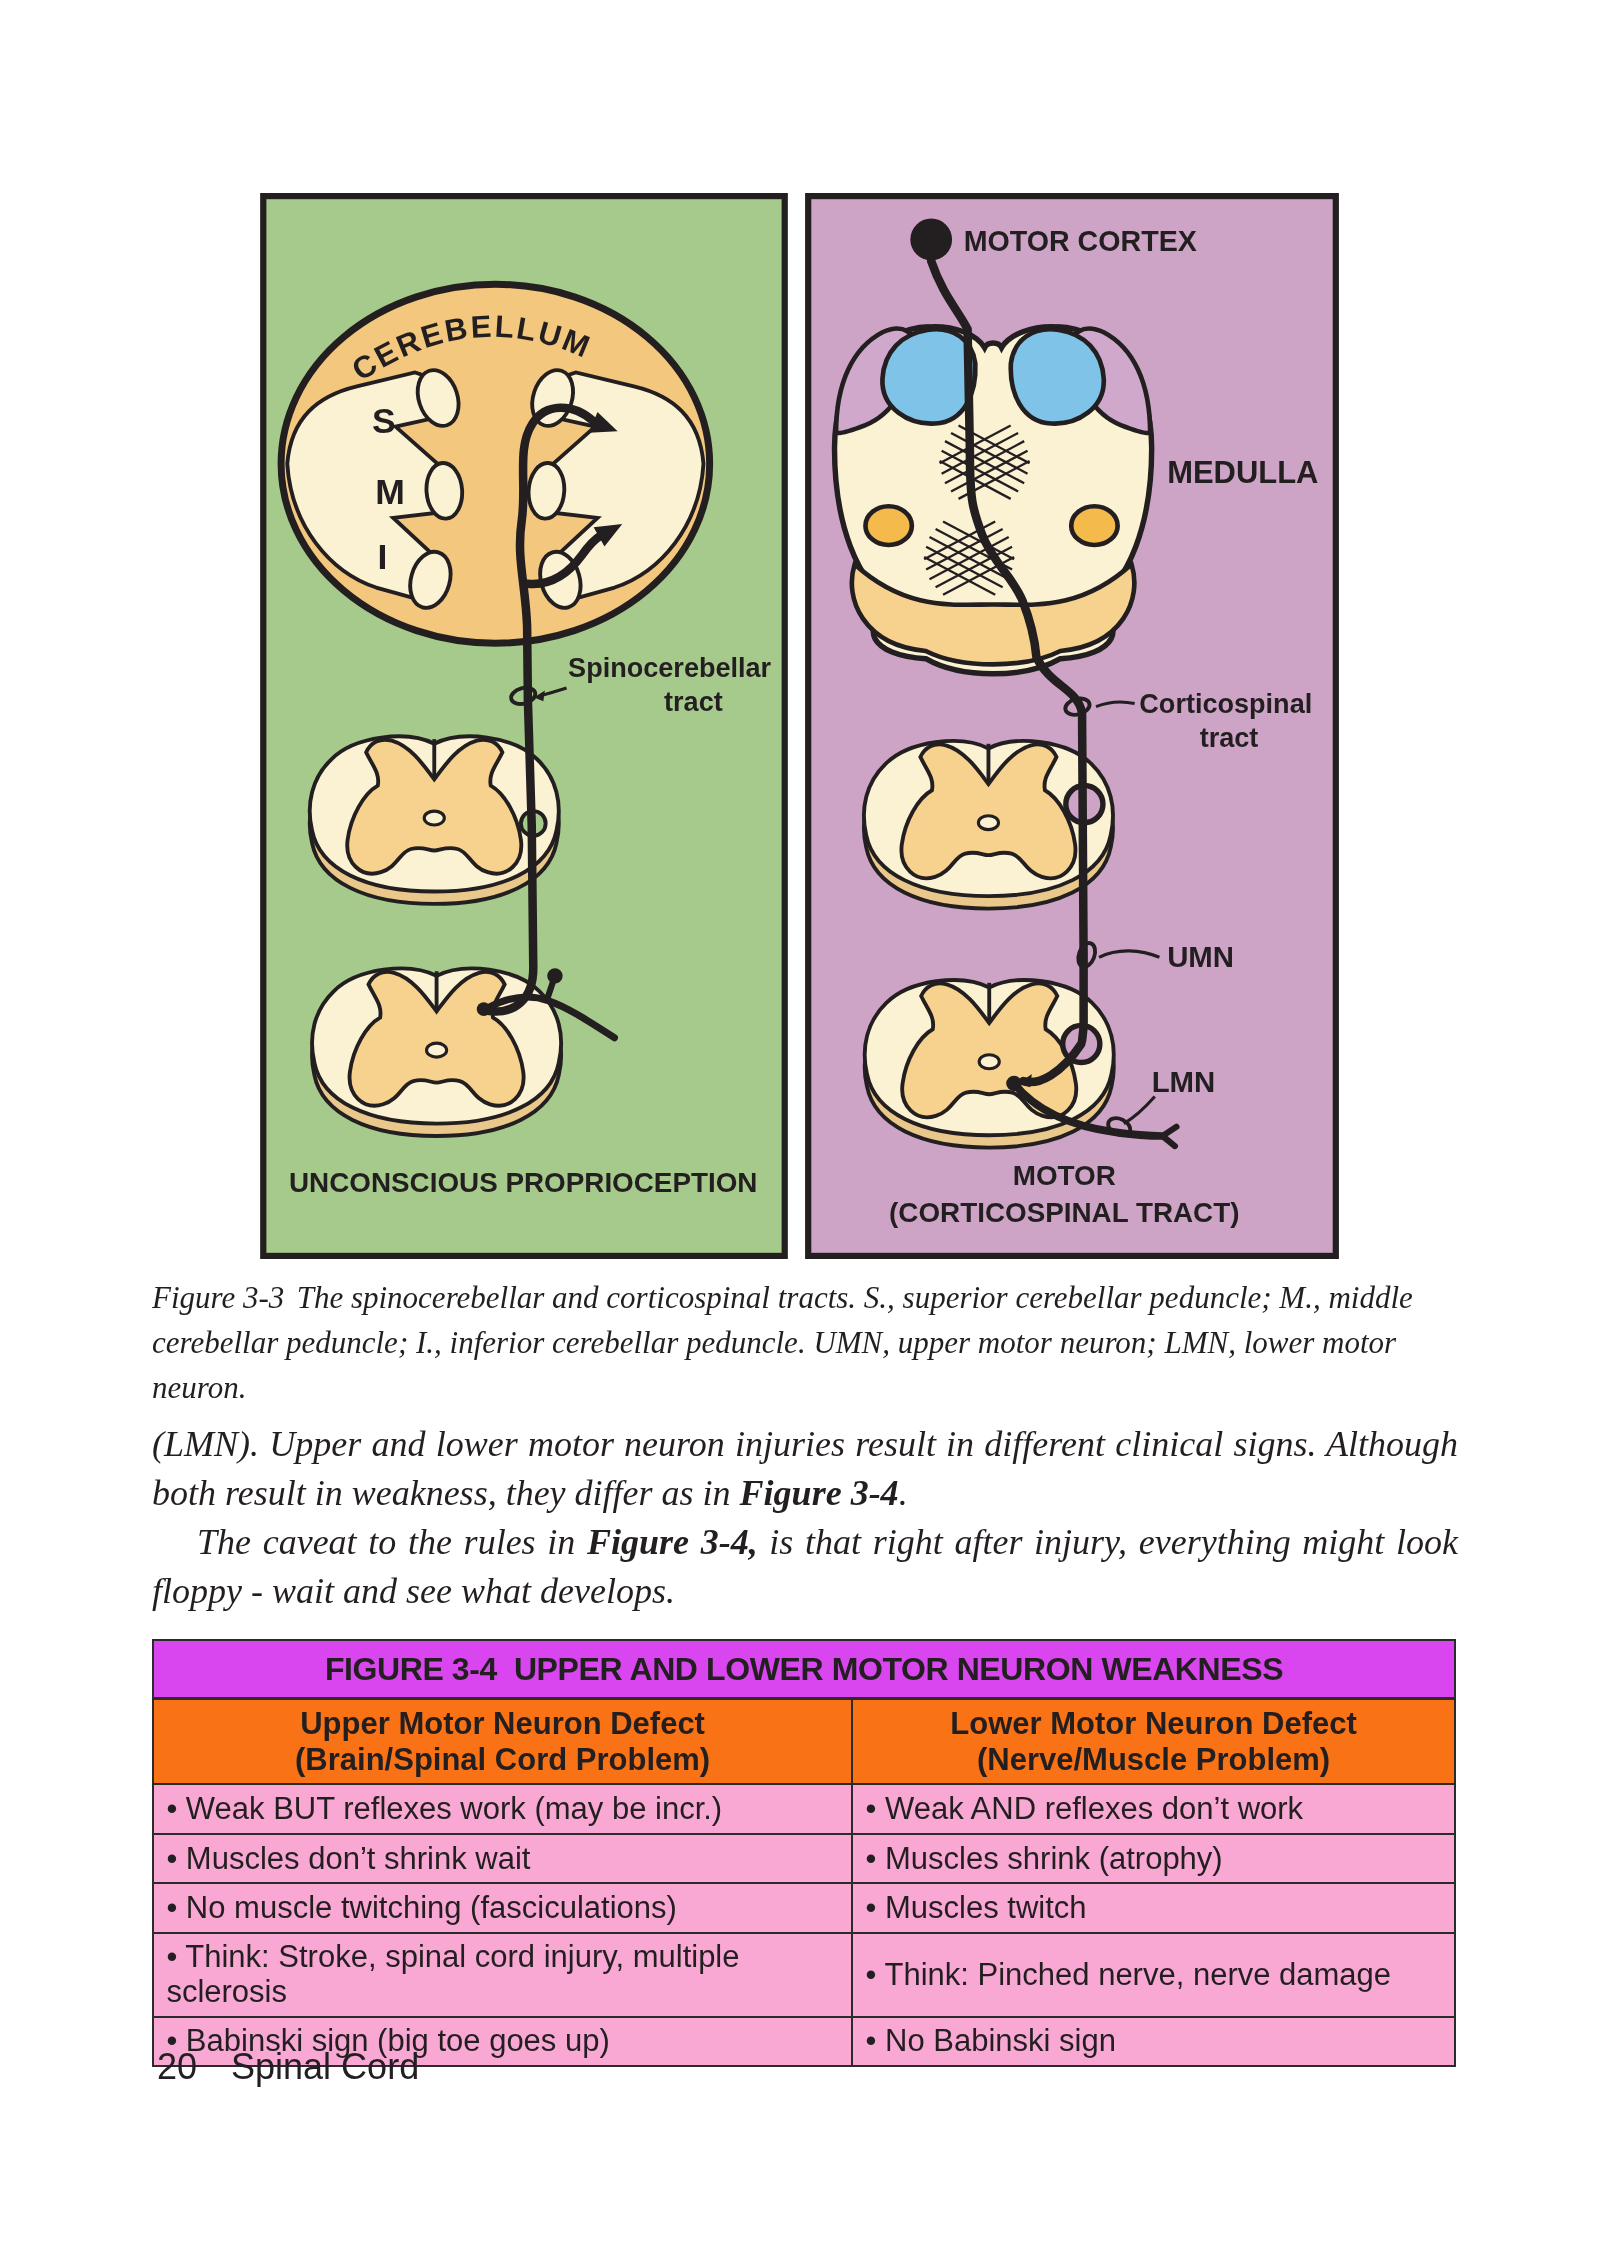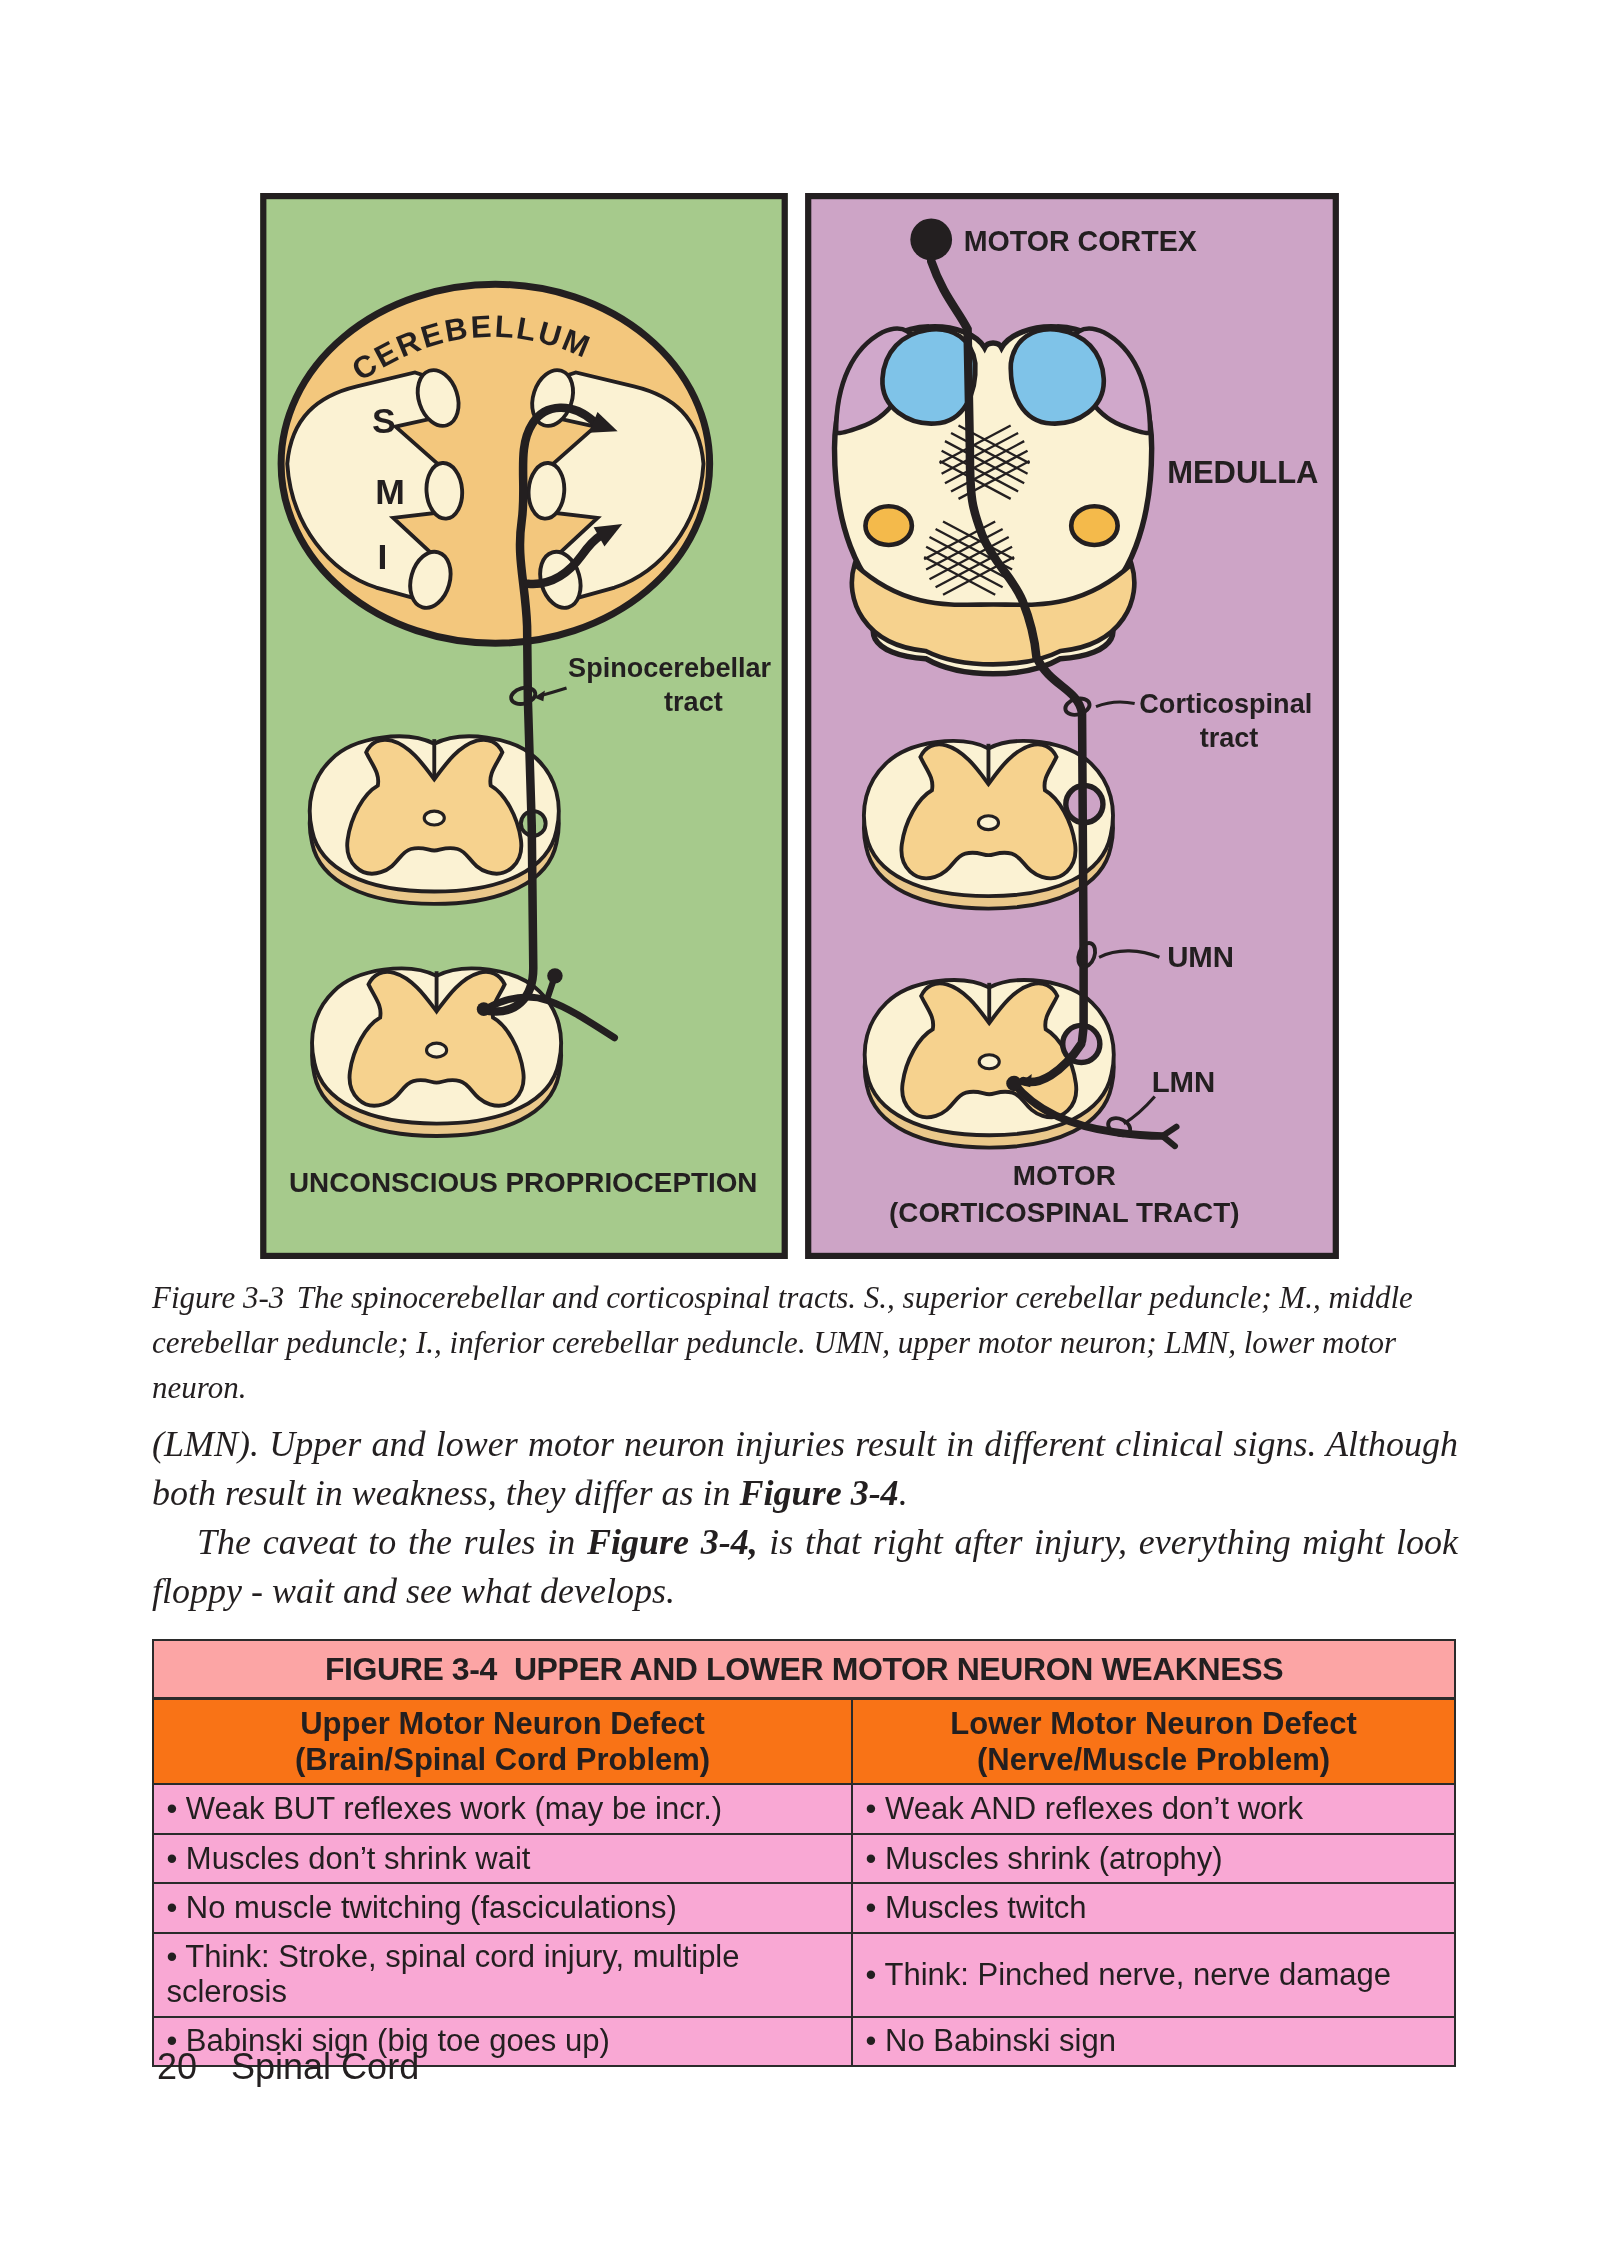--- a/index.html
+++ b/index.html
@@ -17,21 +17,21 @@
 
   .bodytext{position:absolute;left:152px;top:1420px;width:1306px;
             font-family:"Liberation Serif",serif;font-size:36px;line-height:49px;font-style:italic;}
   .bodytext p{margin:0;text-align:justify;}
   .bodytext p.indent{text-indent:45px;}
   .bodytext b{font-weight:bold;}
 
   table.f34{position:absolute;left:152px;top:1639px;width:1304px;
             border-collapse:collapse;table-layout:fixed;}
   table.f34 th, table.f34 td{border:2.3px solid #2b2b2b;}
-  table.f34 .t-title{background:#fca5a5;font-weight:bold;font-size:32px;
+  table.f34 .t-title{background:#d946ef;font-weight:bold;font-size:32px;
             letter-spacing:-0.4px;text-align:center;height:54px;border-bottom:3.1px solid #2b2b2b;}
   table.f34 th.colhead{background:#f97316;font-weight:bold;font-size:31px;
             line-height:36px;text-align:center;height:77px;vertical-align:middle;padding:3.1px 0;}
   table.f34 td{background:#f9a8d4;font-size:31px;line-height:35px;
             padding:5.4px 4.6px 6.2px 12.4px;height:36px;vertical-align:middle;}
   .col-upper{width:53.7%;}
 
   .footer{position:absolute;left:157px;top:2046px;font-size:36px;
           font-family:"Liberation Sans",sans-serif;}
   .footer .sect{margin-left:34px;}

